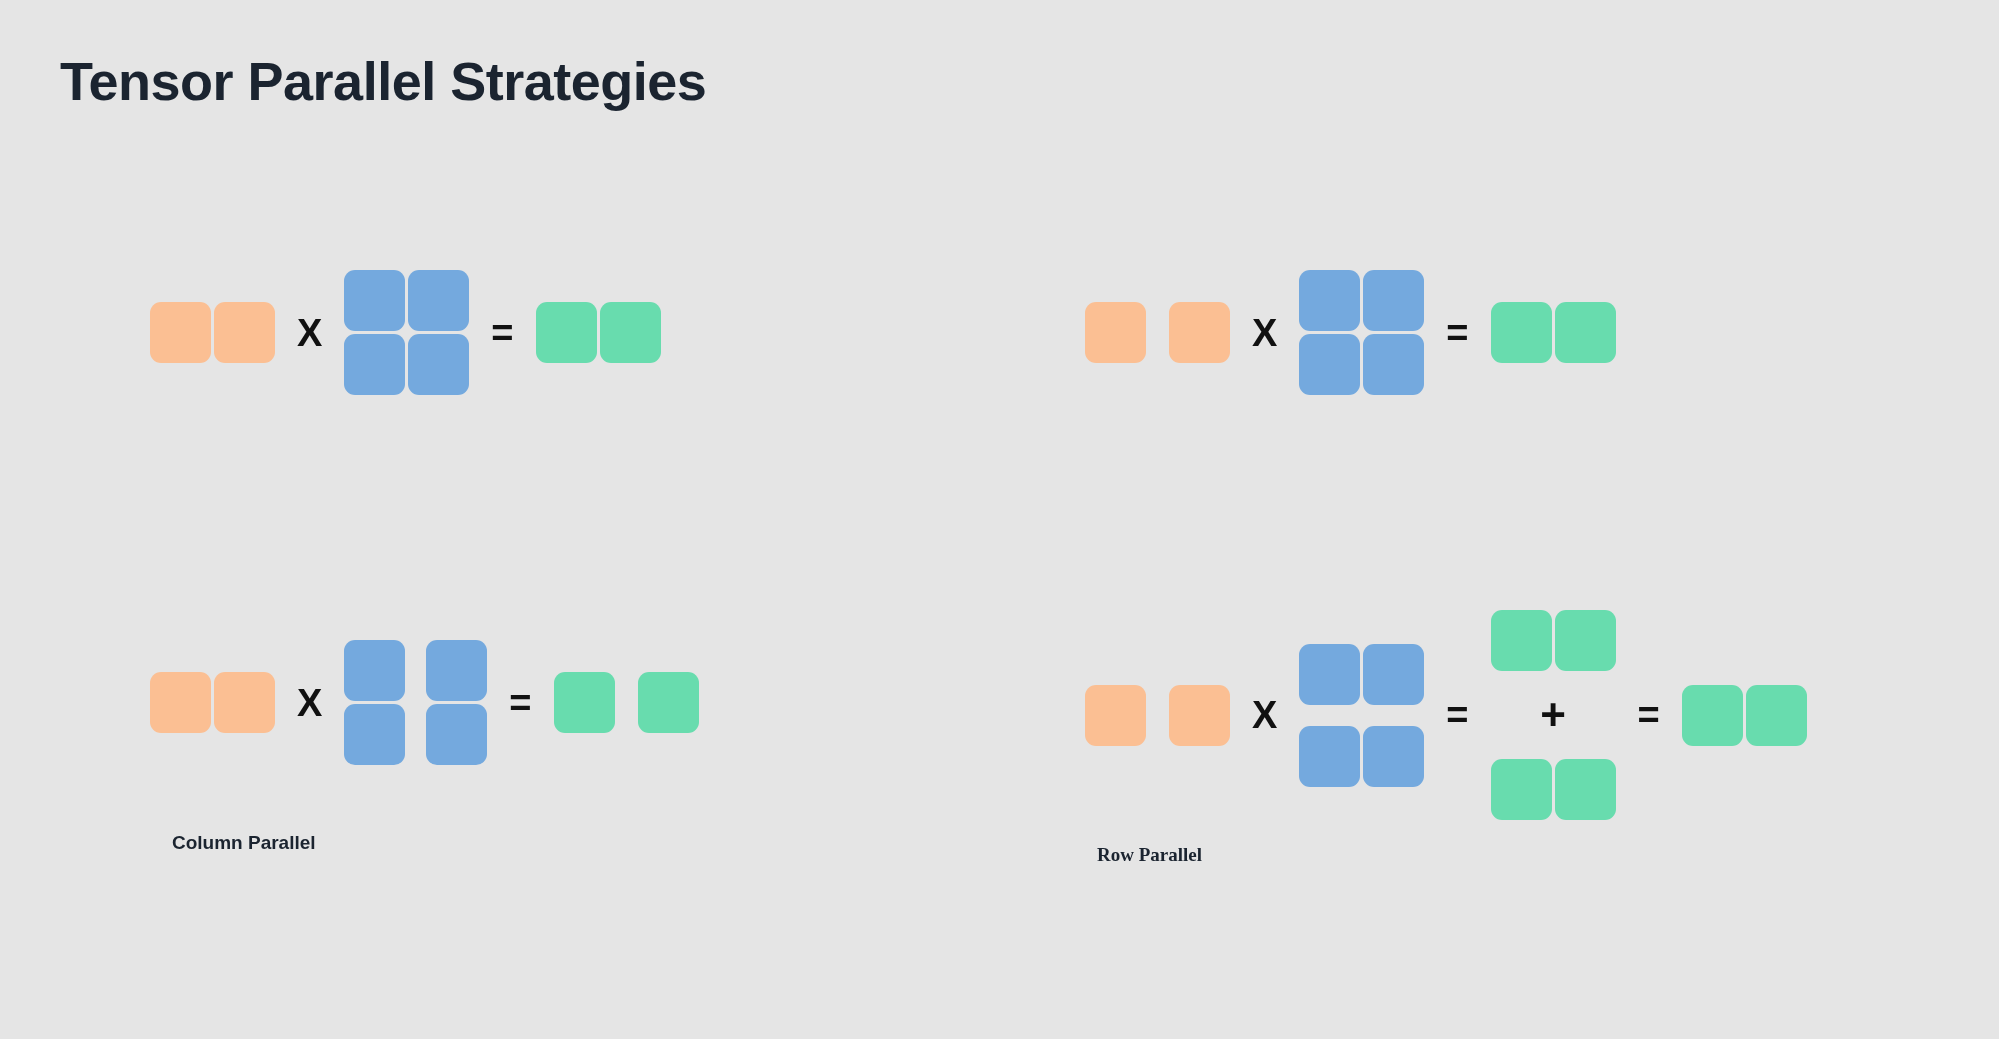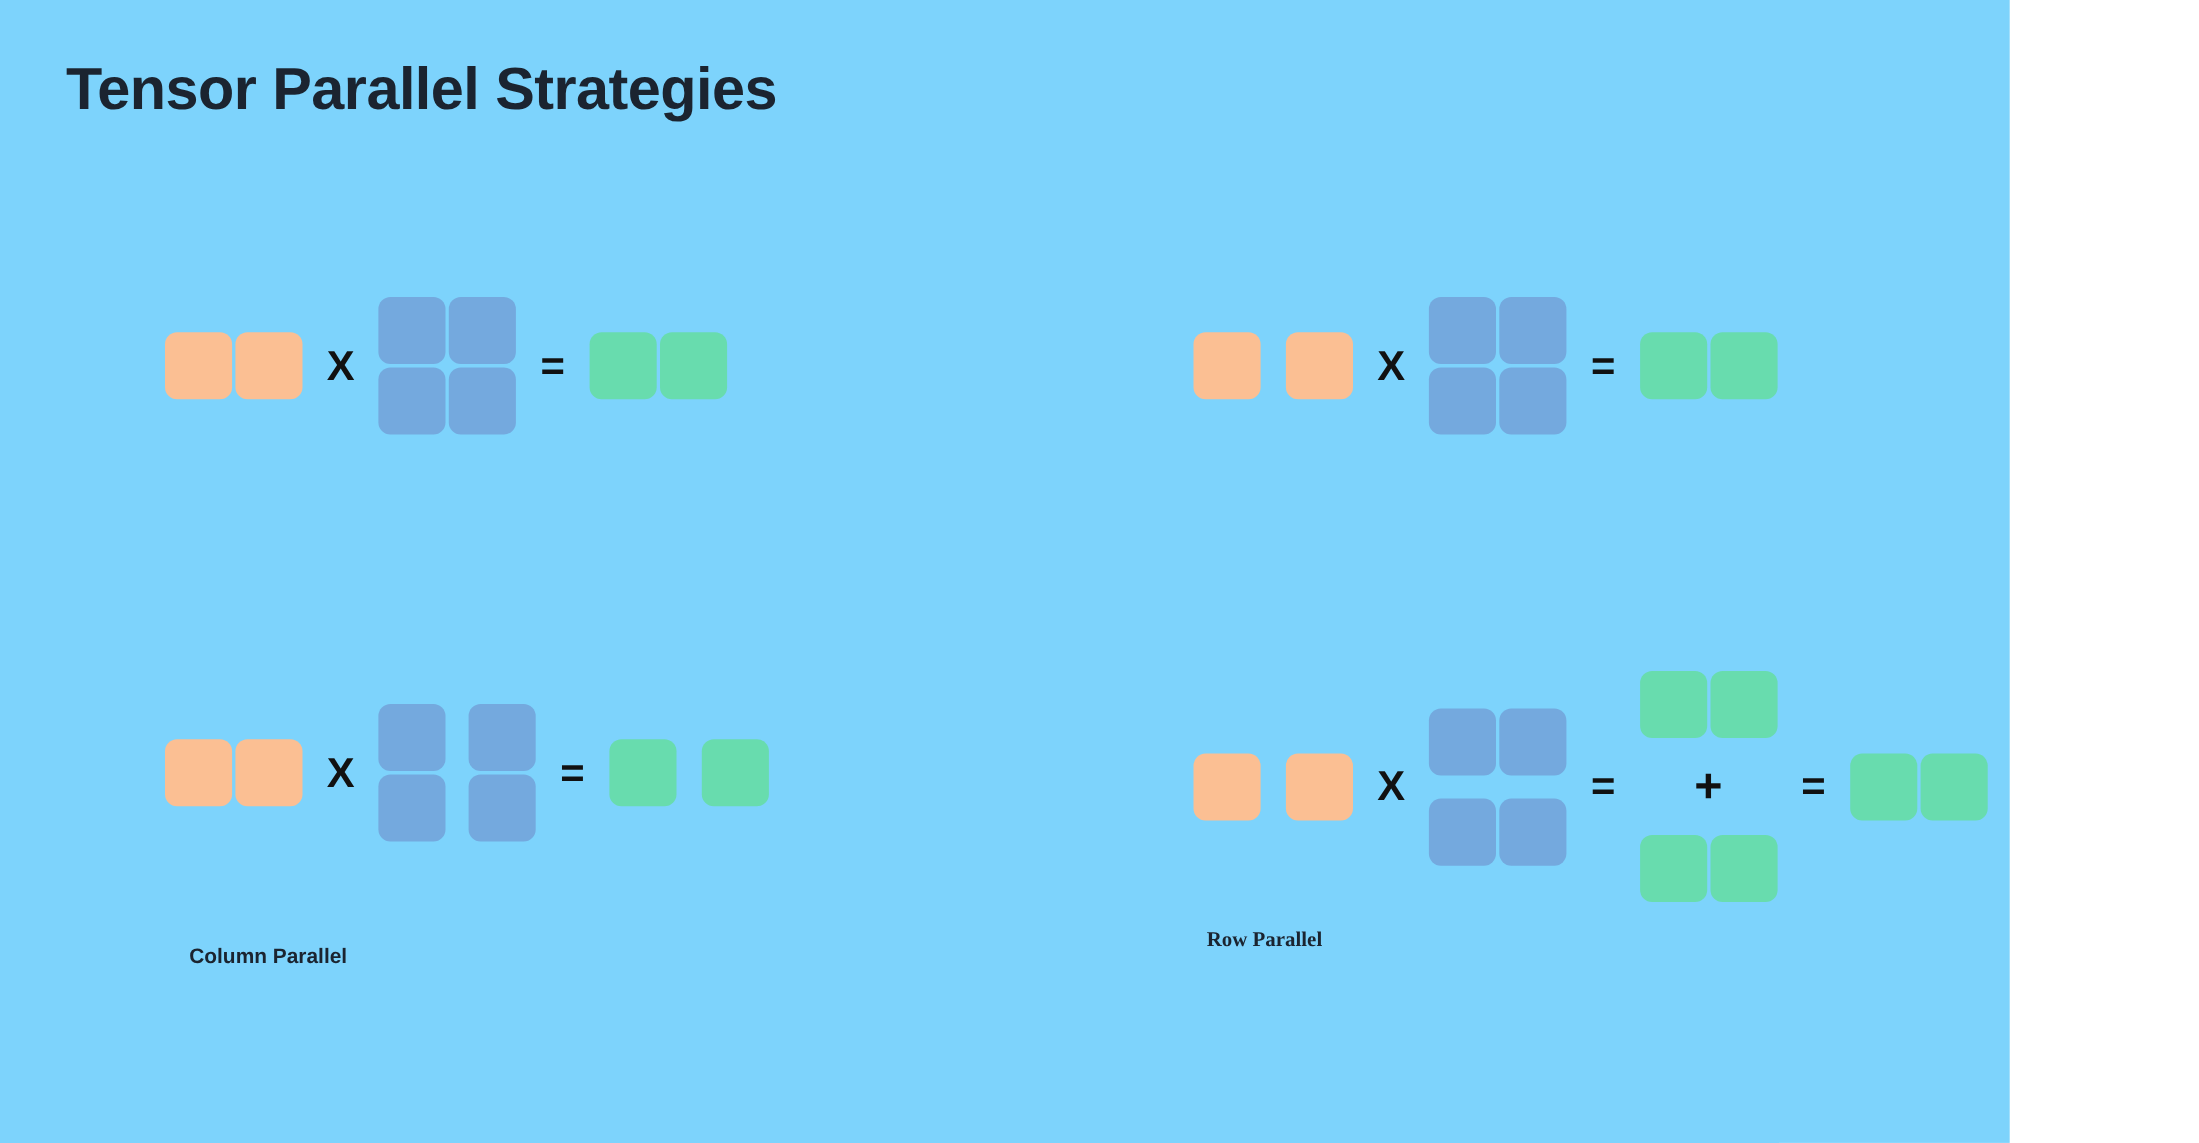--- a/index.html
+++ b/index.html
@@ -11,23 +11,23 @@
     width: 1999px;
     height: 1039px;
     font-family: "Liberation Sans", sans-serif;
     color: #1b2430;
     overflow: hidden;
     position: relative;
   }
 
   .slide {
     position: relative;
-    width: 1827px;
+    width: 1999px;
     height: 1039px;
-    background: #7dd3fc;
+    background: #e5e5e5;
     text-align: right;
   }
 
   .page-title {
     position: absolute;
     left: 60px;
     top: 50px;
     font-size: 54px;
     font-weight: 700;
     letter-spacing: -0.5px;
@@ -103,21 +103,21 @@
     margin: 22px 0;
   }
 
   .caption {
     position: absolute;
     font-size: 19px;
     font-weight: 700;
     color: #1b2430;
     white-space: nowrap;
   }
-  .caption-column { left: 172px;  top: 832px; margin-top: 27px; }
+  .caption-column { left: 172px;  top: 832px; }
   .caption-row    { left: 1097px; top: 844px; font-family: Liberation Serif, serif; }
 </style>
 </head>
 <body>
 
 <div class="slide">
 
   <div class="page-title">Tensor Parallel Strategies</div>
 
   <div class="panel panel-top-left">

